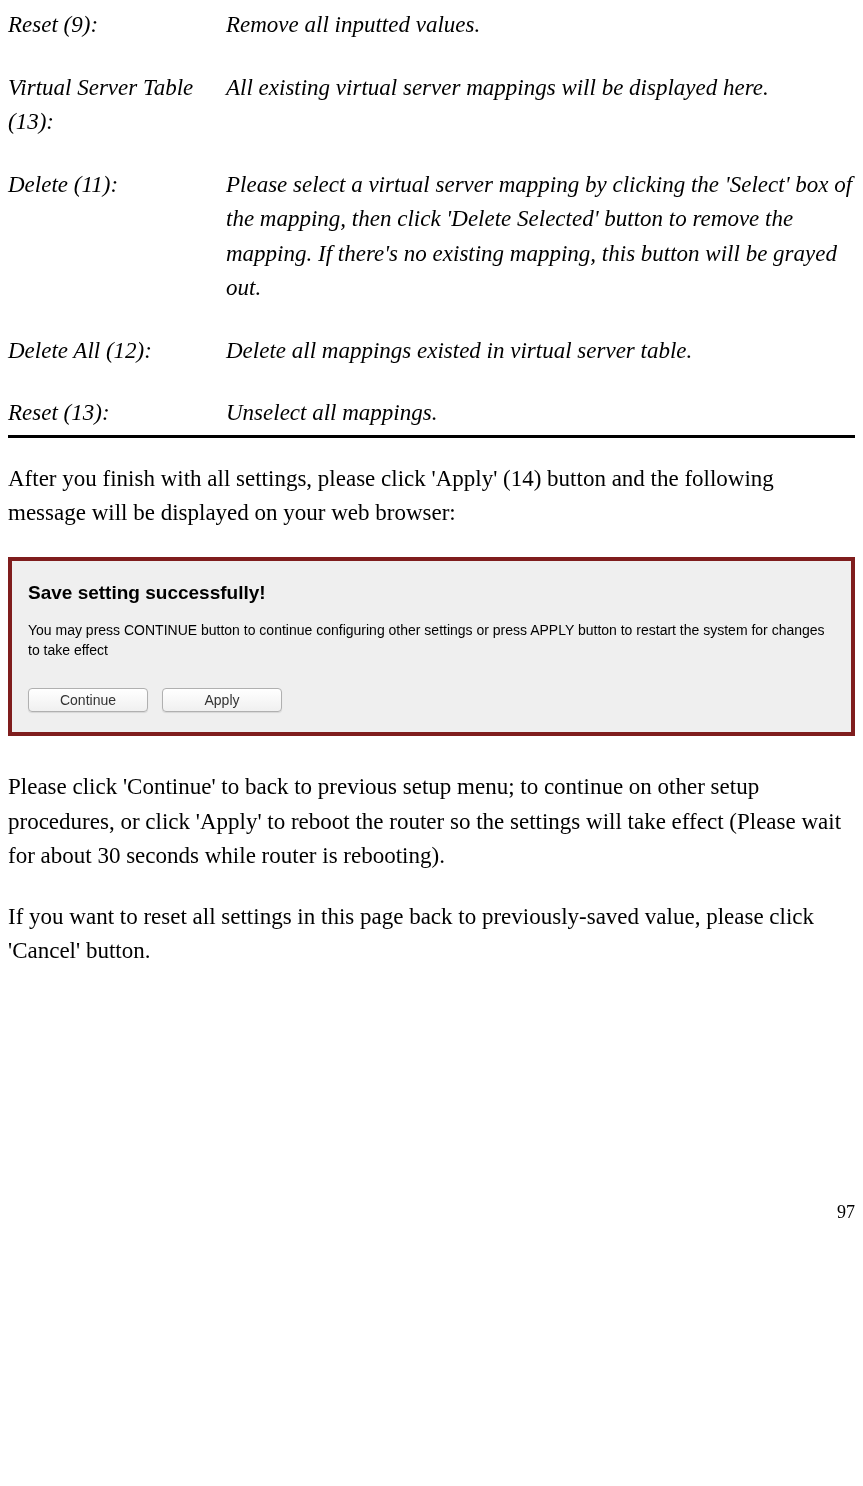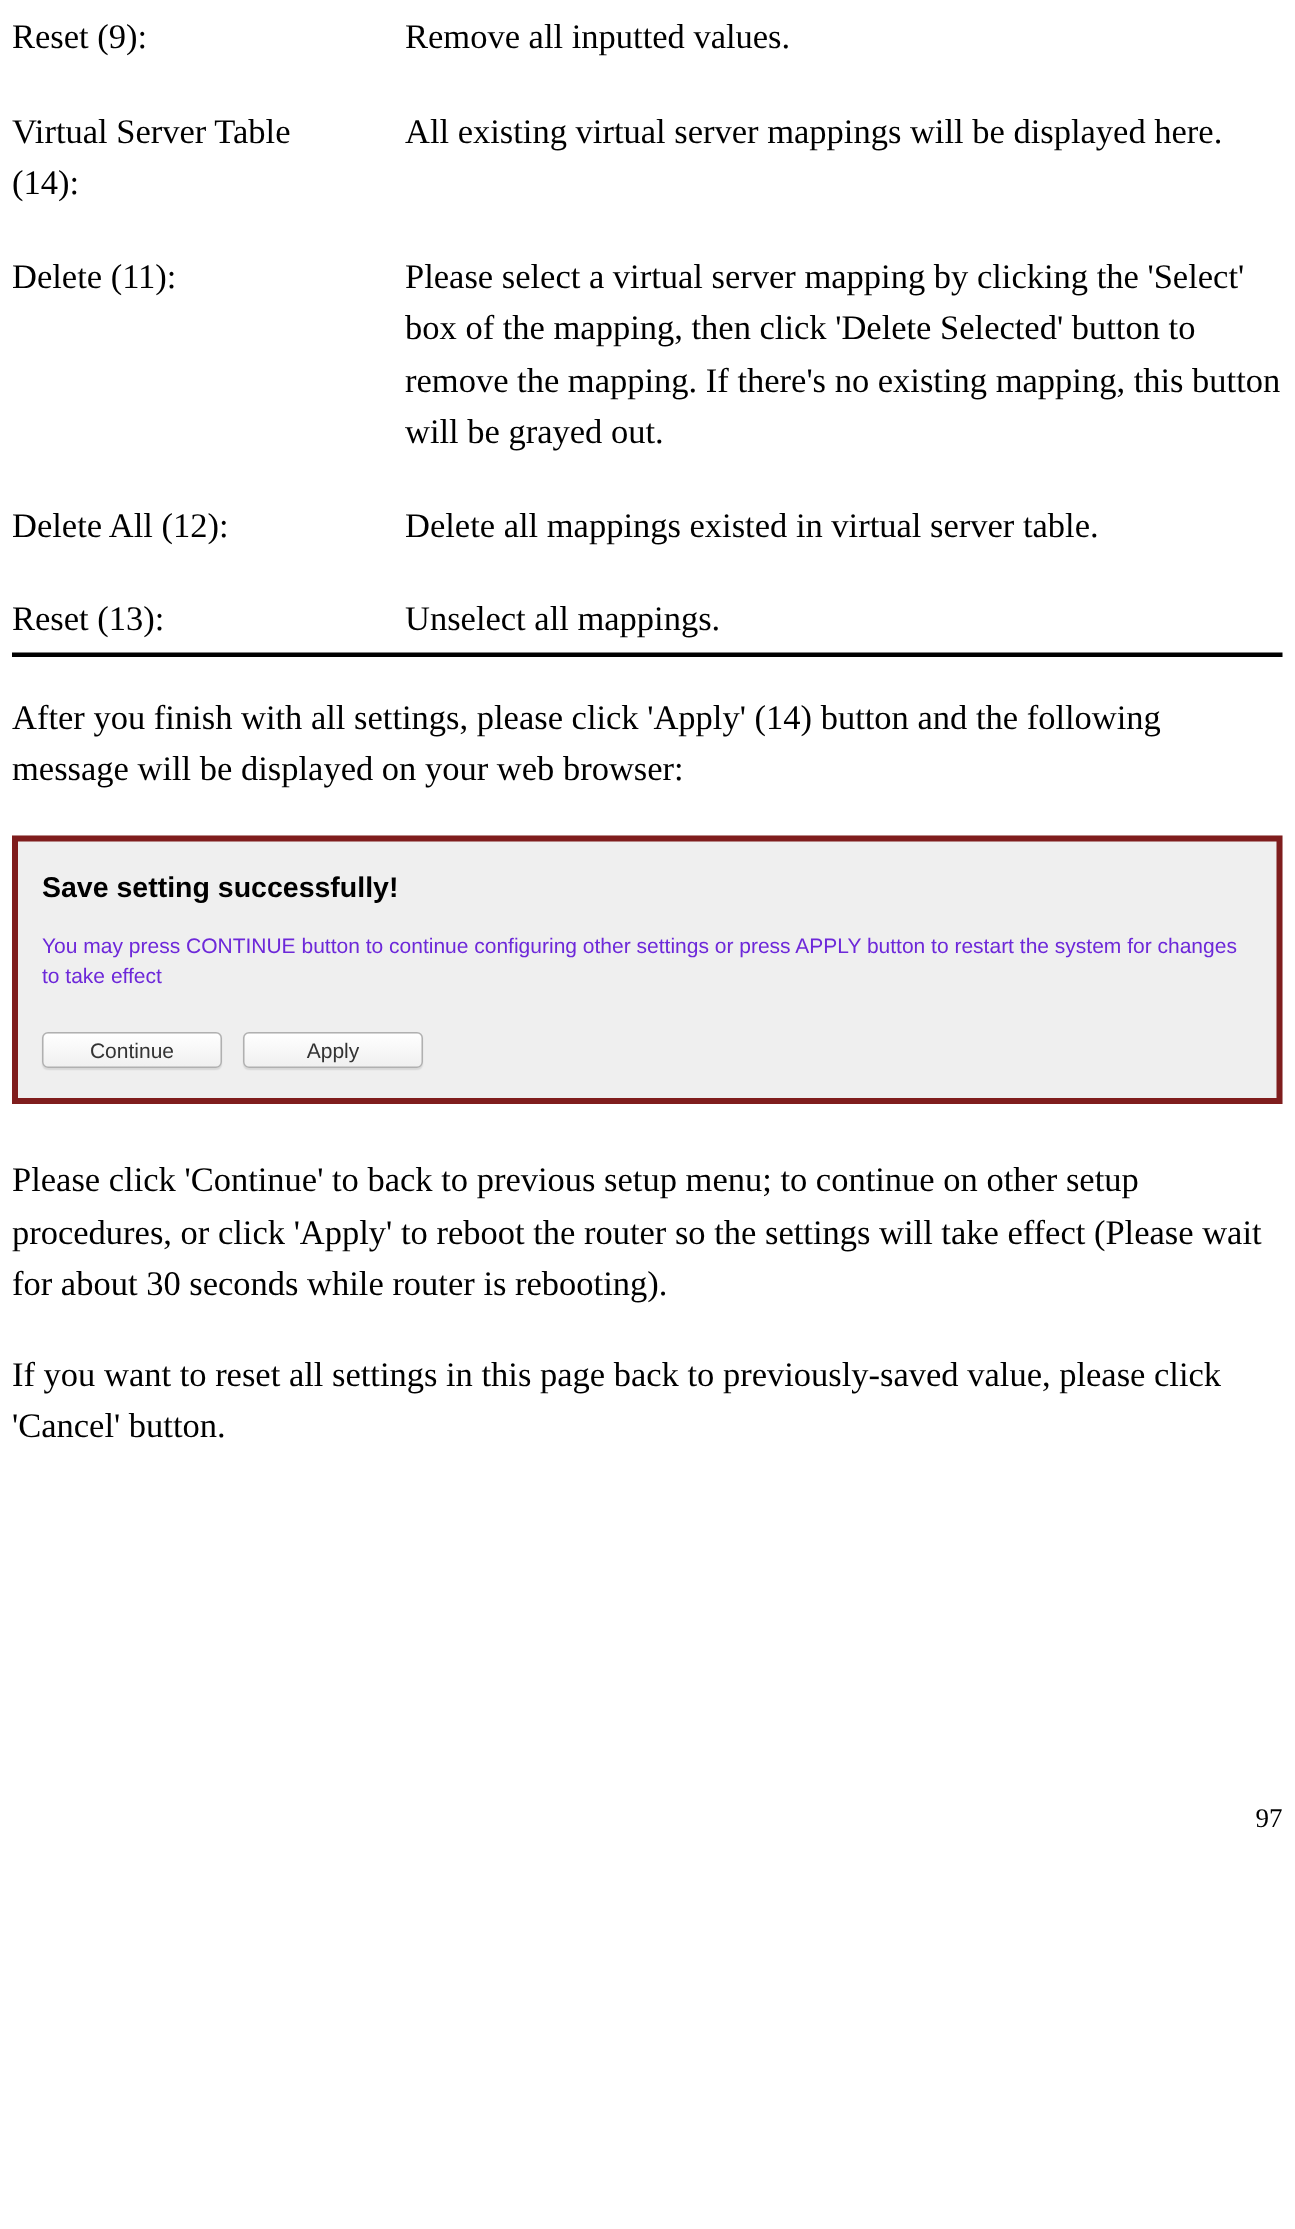--- a/index.html
+++ b/index.html
@@ -16,21 +16,21 @@
       padding: 8px 8px 40px 8px;
       font-size: 23px;
       line-height: 1.5;
     }
     .definitions {
       margin-bottom: 0;
     }
     .def-row {
       display: flex;
       margin-bottom: 28px;
-      gap: 44px;
+      font-style: italic;
     }
     .def-row:last-child {
       margin-bottom: 4px;
       justify-content: space-between;
     }
     .def-term {
       width: 218px;
       flex-shrink: 0;
     }
     .def-desc {
@@ -53,21 +53,21 @@
       font-family: Arial, sans-serif;
     }
     .dialog-title {
       font-weight: bold;
       font-size: 19px;
       color: #000;
       margin-bottom: 14px;
     }
     .dialog-text {
       font-size: 14px;
-      color: #6d28d9;
+      color: #000000;
       margin-bottom: 28px;
       line-height: 1.4;
     }
     .dialog-buttons {
       display: flex;
       gap: 14px;
     }
     .dialog-button {
       background: linear-gradient(to bottom, #ffffff, #f0f0f0);
       border: 1px solid #b0b0b0;
@@ -89,21 +89,21 @@
   </style>
 </head>
 <body>
 
 <div class="definitions">
   <div class="def-row">
     <div class="def-term">Reset (9):</div>
     <div class="def-desc">Remove all inputted values.</div>
   </div>
   <div class="def-row">
-    <div class="def-term">Virtual Server Table (14):</div>
+    <div class="def-term">Virtual Server Table (13):</div>
     <div class="def-desc">All existing virtual server mappings will be displayed here.</div>
   </div>
   <div class="def-row">
     <div class="def-term">Delete (11):</div>
     <div class="def-desc">Please select a virtual server mapping by clicking the 'Select' box of the mapping, then click 'Delete Selected' button to remove the mapping. If there's no existing mapping, this button will be grayed out.</div>
   </div>
   <div class="def-row">
     <div class="def-term">Delete All (12):</div>
     <div class="def-desc">Delete all mappings existed in virtual server table.</div>
   </div>

